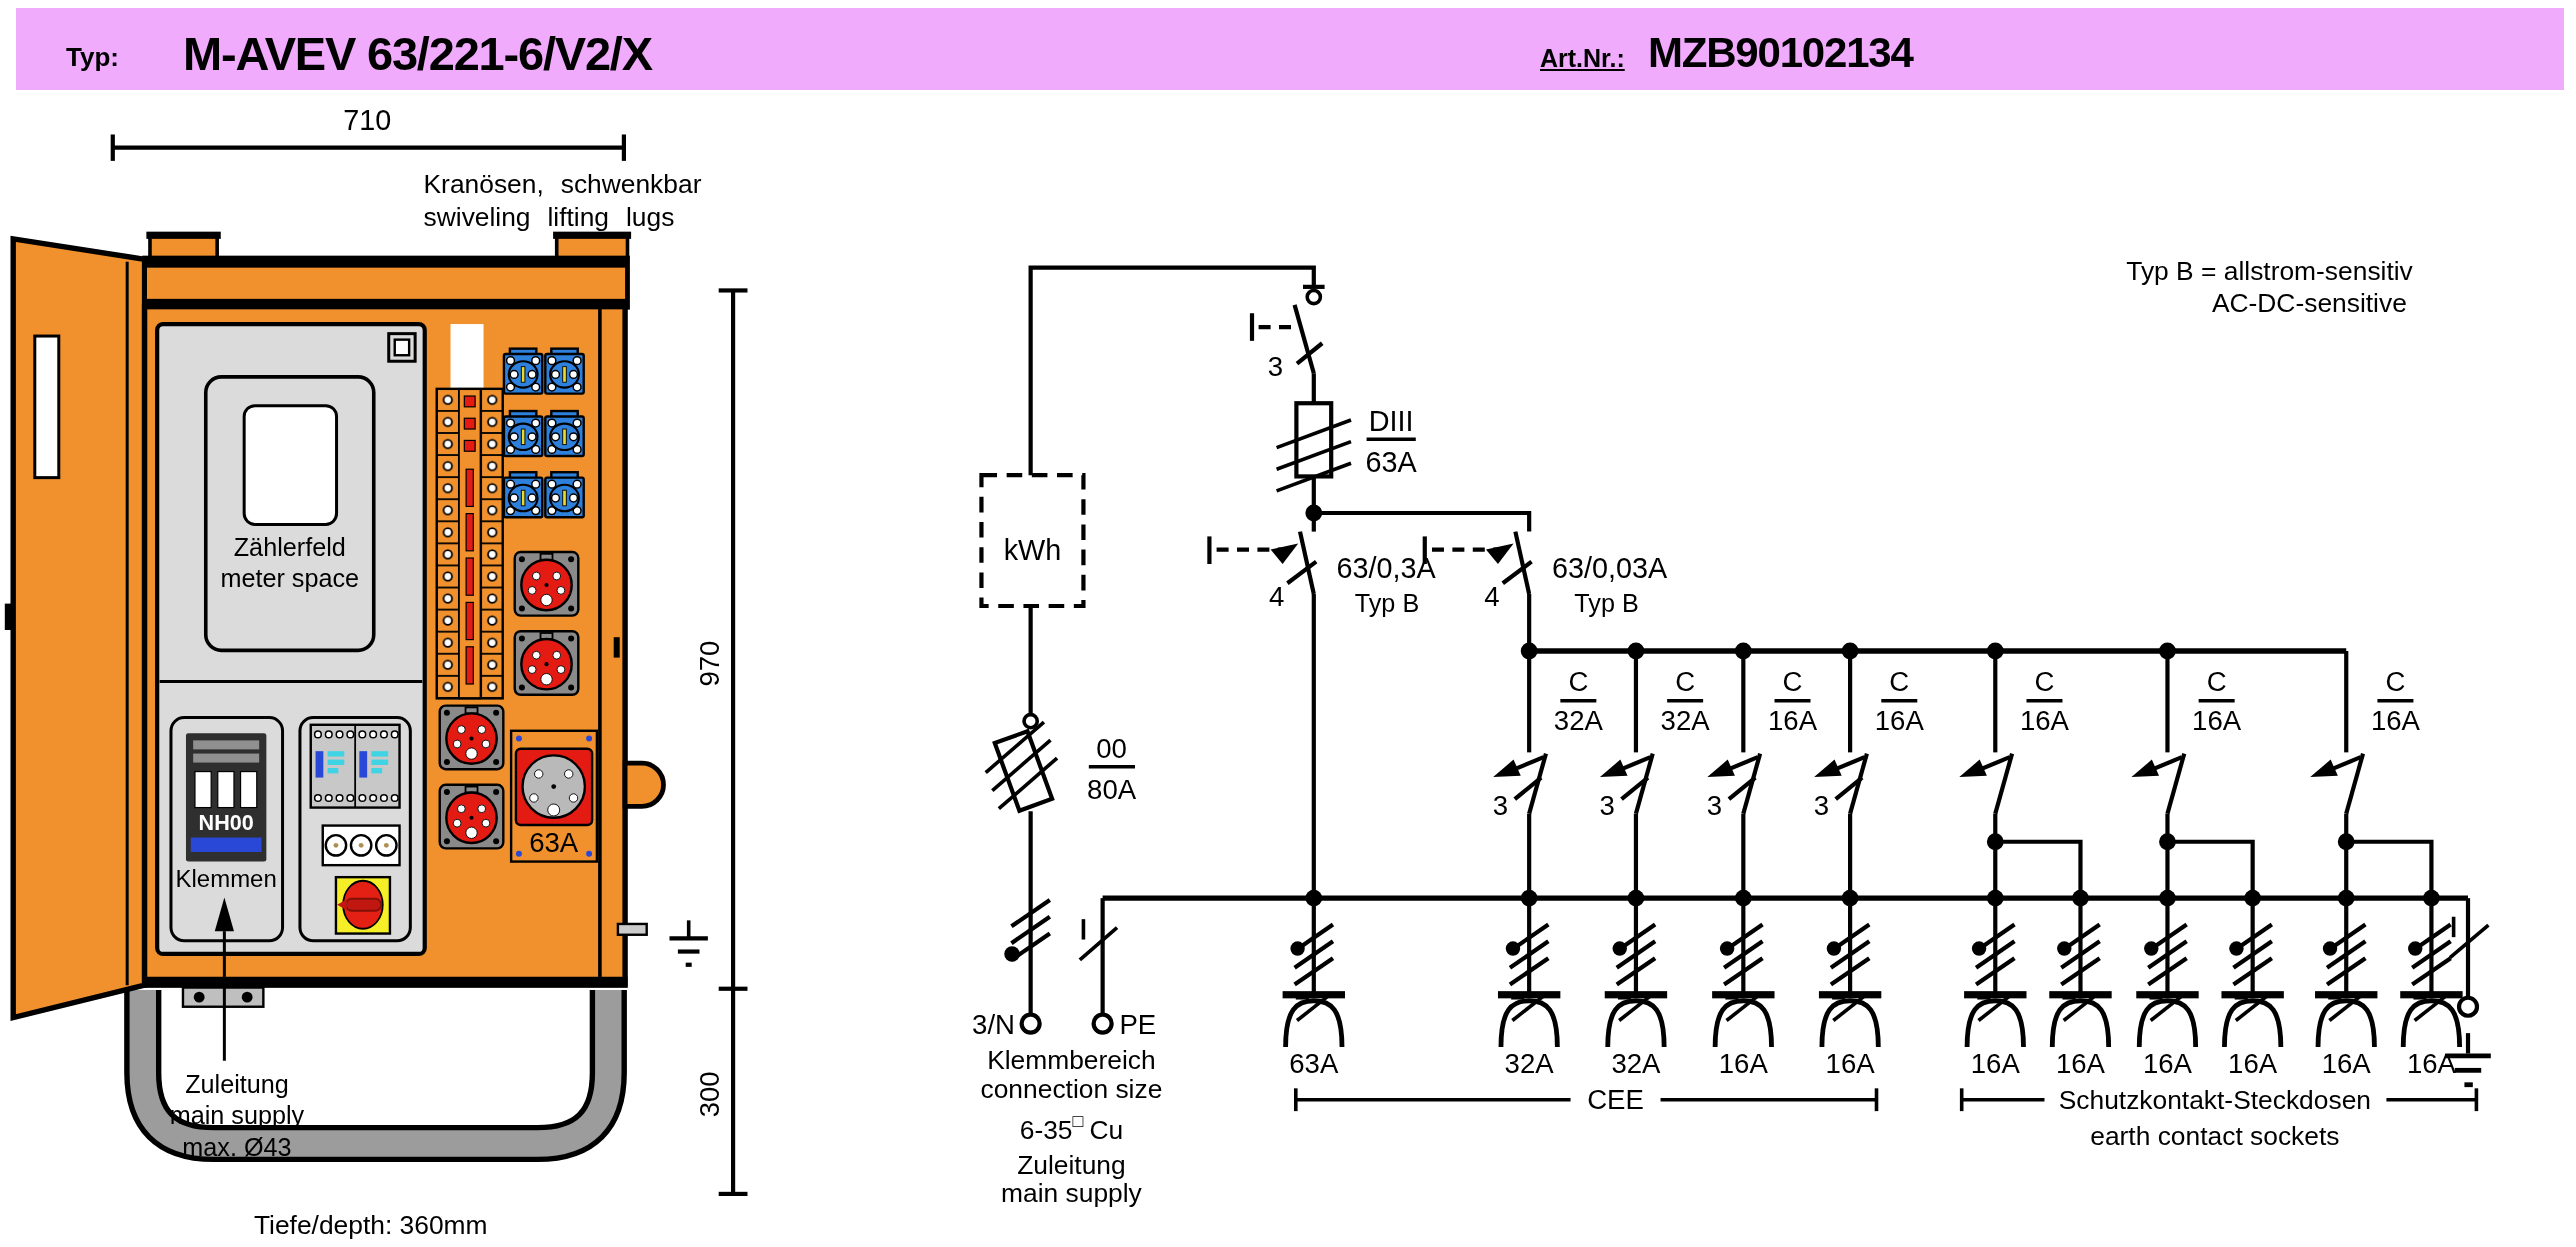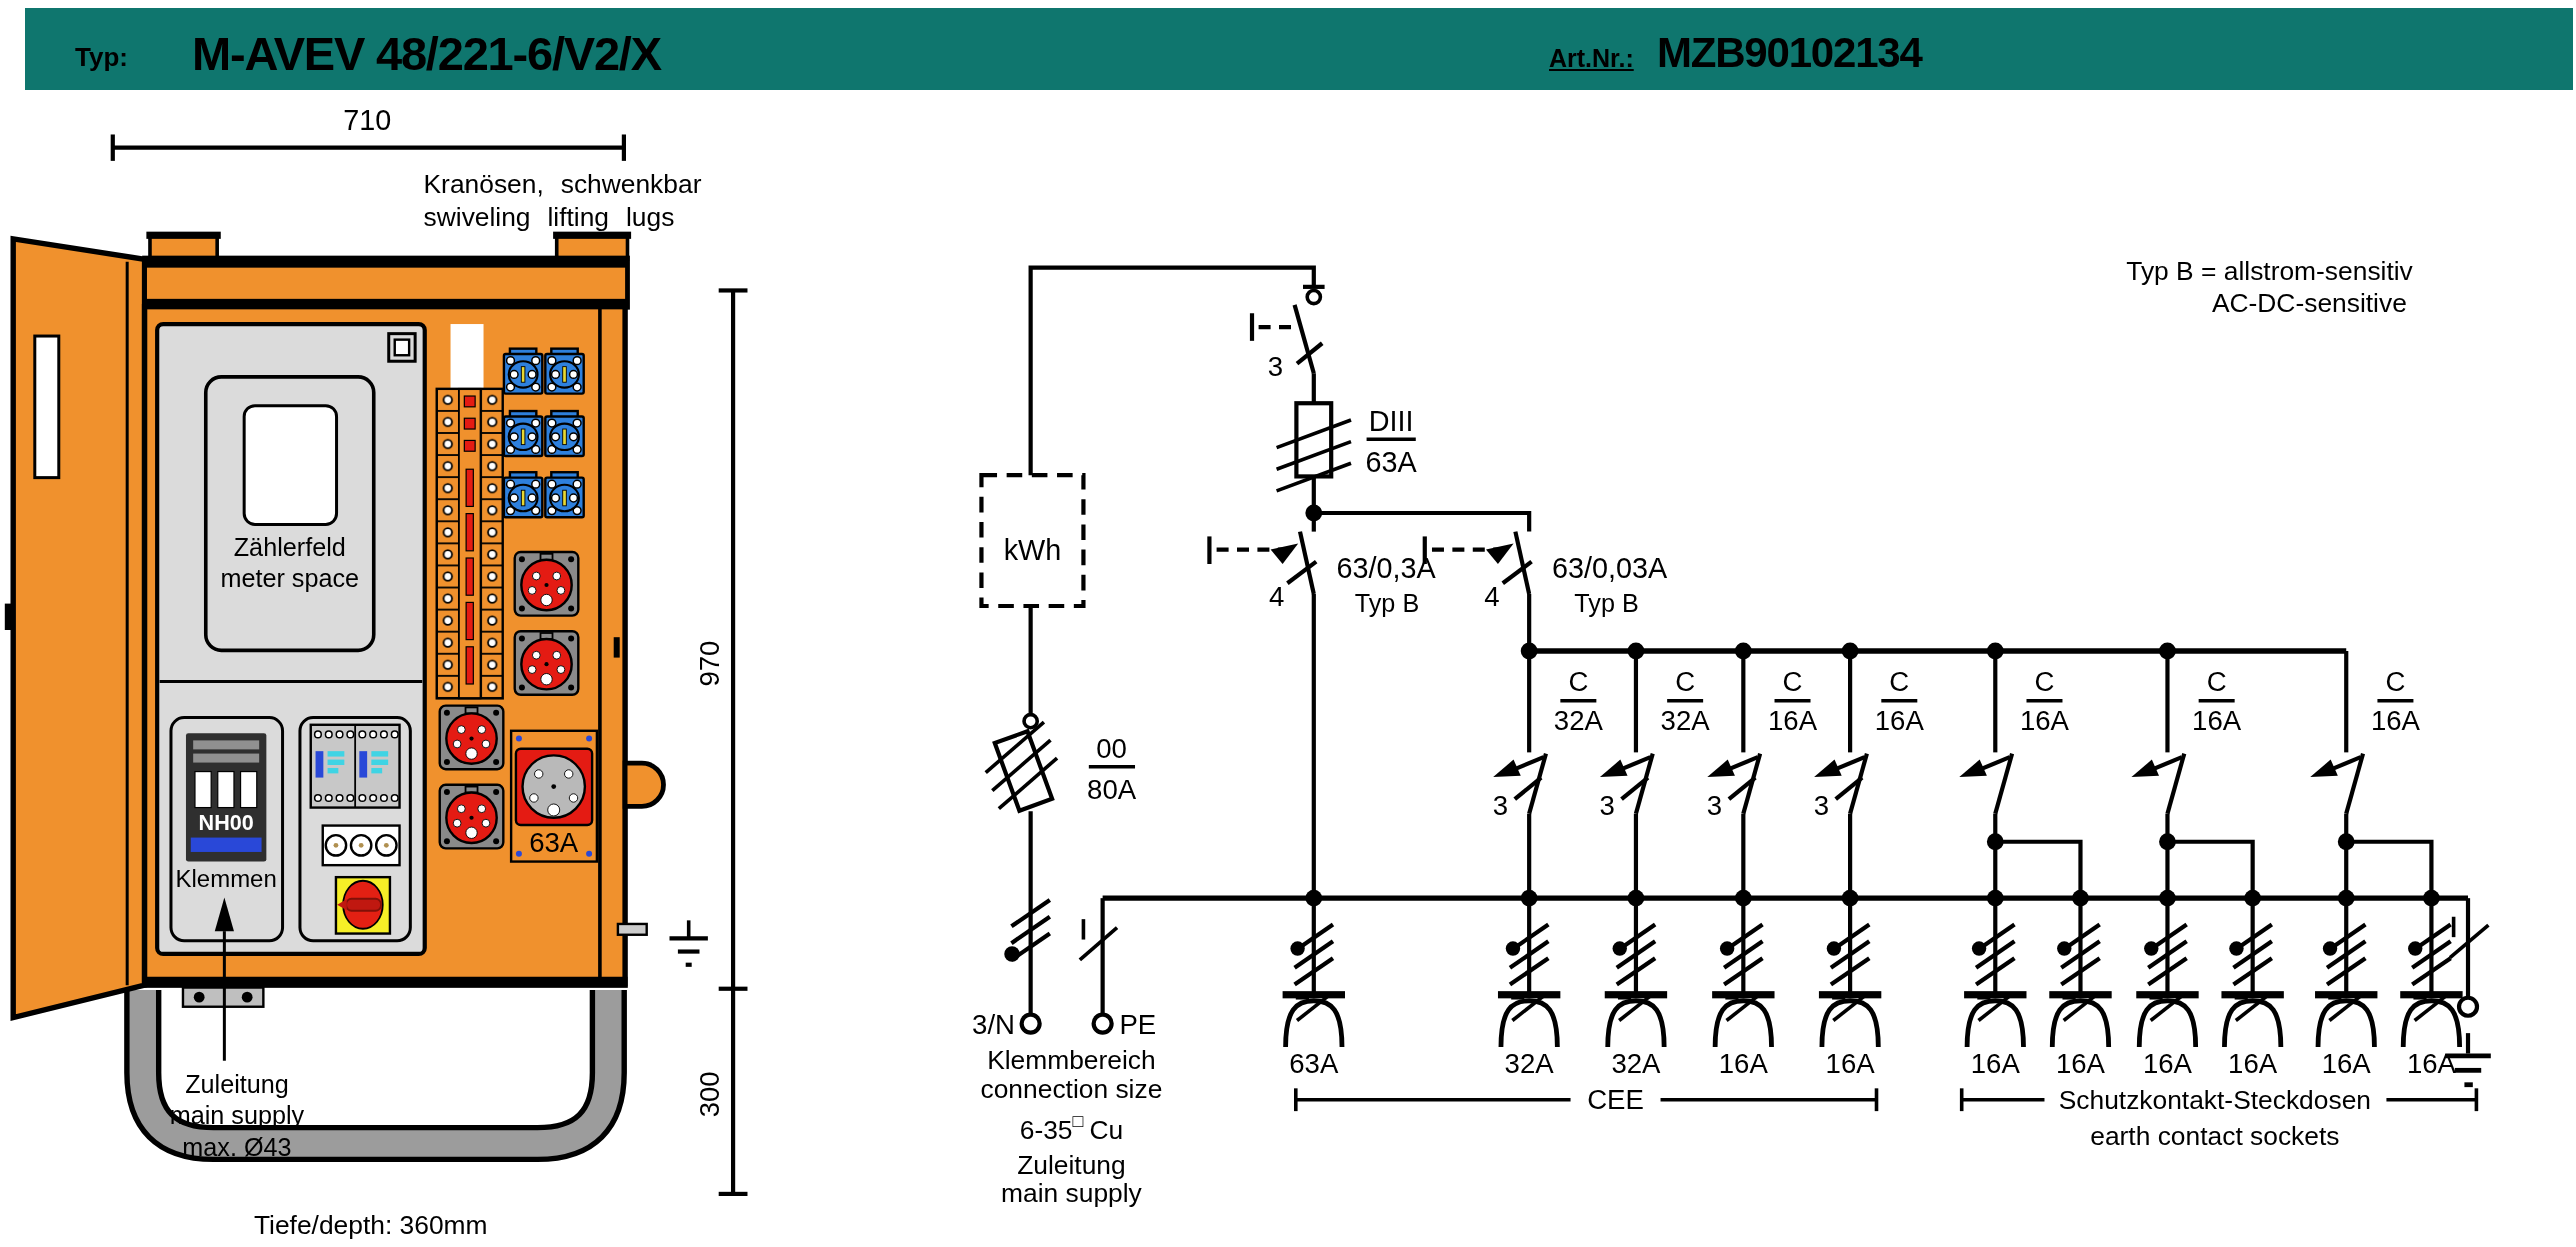--- a/index.html
+++ b/index.html
@@ -1,37 +1,37 @@
 <!DOCTYPE html>
 <html style="font-size:9.6px"><head>
 <meta charset="utf-8">
 <style>
   html,body{margin:0;padding:0;background:#fff;}
   #stage{position:relative;width:2576px;height:1248px;background:#fff;overflow:hidden;
          font-family:"Liberation Sans",sans-serif;}
-  #band{position:absolute;left:25px;top:8.4px;width:2548px;height:82px;background:#0f766e;}
+  #band{position:absolute;left:16px;top:8.4px;width:2548px;height:82px;background:#f0abfc;}
   #band .lab{position:absolute;font-weight:bold;color:#000;}
   #typ-label{left:50px;top:34px;font-size:26px;}
   #typ-value{left:167px;top:18px;font-size:47px;letter-spacing:-1.2px;}
   #artnr-label{left:1524px;top:36px;font-size:25px;text-decoration:underline;}
   #artnr-value{left:1632px;top:20.4px;font-size:42px;letter-spacing:-1.2px;text-align:center;}
   svg text{font-family:"Liberation Sans",sans-serif;fill:#000;}
   .t40{font-size:40px;} .t42{font-size:42px;} .t44{font-size:44px;} .t46{font-size:46px;} .t48{font-size:48px;}
   .mid{text-anchor:middle;} .end{text-anchor:end;}
   .wsp{word-spacing:16px;}
   .wht{fill:#fff;font-size:36px;font-weight:bold;}
 </style>
 </head>
 <body>
 
 <div id="stage">
 
   <div id="band">
     <span id="typ-label" class="lab">Typ:</span>
-    <span id="typ-value" class="lab">M-AVEV 48/221-6/V2/X</span>
+    <span id="typ-value" class="lab">M-AVEV 63/221-6/V2/X</span>
     <span id="artnr-label" class="lab">Art.Nr.:</span>
     <span id="artnr-value" class="lab">MZB90102134</span>
   </div>
 
   <svg width="2576" height="1248" viewBox="0 0 4294 2080" style="position:absolute;left:0;top:0">
     <defs>
 
       <pattern id="termrow" patternUnits="userSpaceOnUse" x="728" y="648" width="37" height="36.8">
         <rect x="0" y="0" width="37" height="36.8" fill="#F0912D" stroke="#000" stroke-width="3"></rect>
         <circle cx="18.5" cy="18.4" r="7" fill="#fff" stroke="#000" stroke-width="3"></circle>

